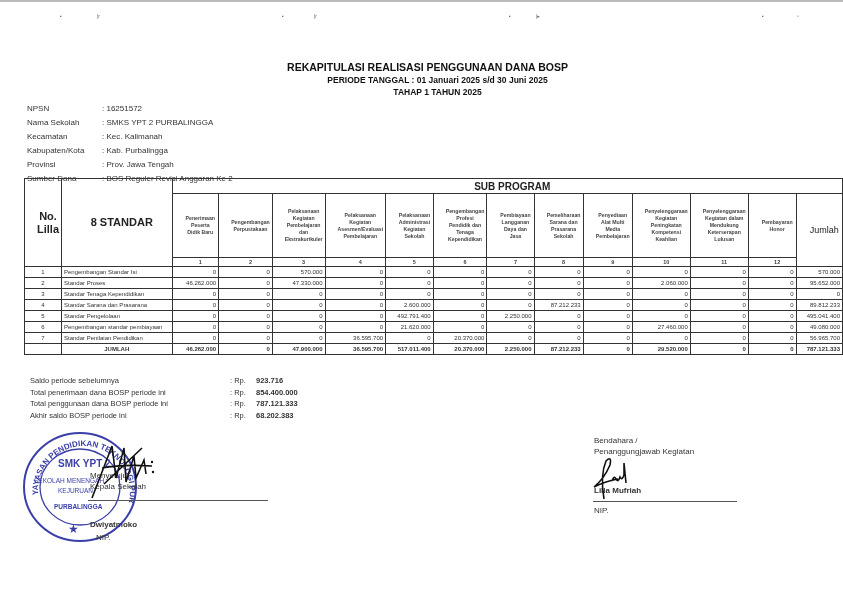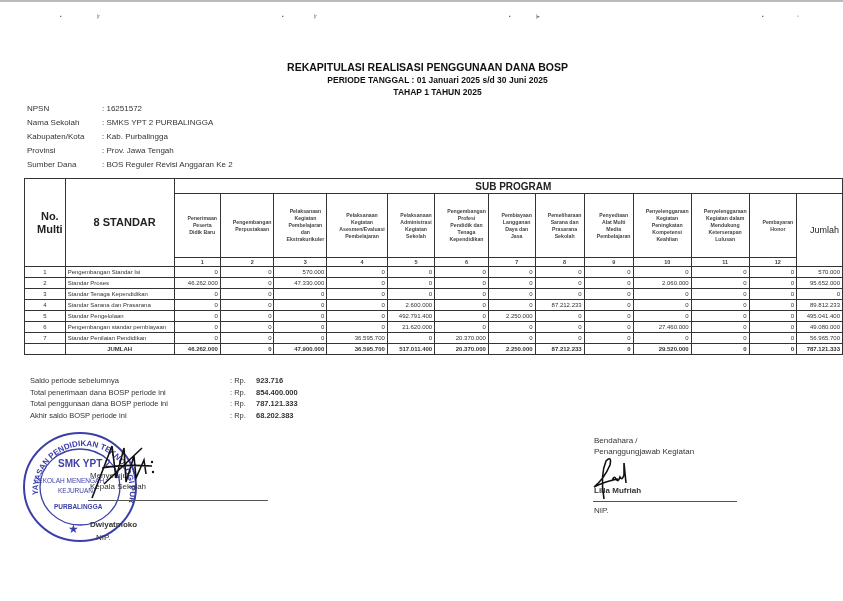--- a/index.html
+++ b/index.html
@@ -56,20 +56,21 @@
 <span class="speck" style="left:762px">▪</span>
 <span class="speck" style="left:797px">▫</span>
 
 <div class="title t1">REKAPITULASI REALISASI PENGGUNAAN DANA BOSP</div>
 <div class="title t2">PERIODE TANGGAL : 01 Januari 2025 s/d 30 Juni 2025</div>
 <div class="title t3">TAHAP 1 TAHUN 2025</div>
 
 <div class="info">
   <div class="row"><span class="lbl">NPSN</span><span>: 16251572</span></div>
   <div class="row"><span class="lbl">Nama Sekolah</span><span>: SMKS YPT 2 PURBALINGGA</span></div>
+  <div class="row"><span class="lbl">Kecamatan</span><span>: Kec. Kalimanah</span></div>
   <div class="row"><span class="lbl">Kabupaten/Kota</span><span>: Kab. Purbalingga</span></div>
   <div class="row"><span class="lbl">Provinsi</span><span>: Prov. Jawa Tengah</span></div>
   <div class="row"><span class="lbl">Sumber Dana</span><span>: BOS Reguler Revisi Anggaran Ke 2</span></div>
 </div>
 
 <table class="main">
   <colgroup>
     <col style="width:21px">
       <col style="width:125px">
     <col style="width:51px">
@@ -81,21 +82,21 @@
       <col style="width:51px">
       <col style="width:50px">
     <col style="width:50px">
       <col style="width:50px">
       <col style="width:51px">
       <col style="width:52px">
     <col style="width:51px">
   </colgroup>
   <thead id="thead">
     <tr>
-      <th rowspan="3" class="big">No. Multi</th>
+      <th rowspan="3" class="big">No. Lilla</th>
       <th rowspan="3" class="big">8 STANDAR</th>
       <th colspan="13" class="sub">SUB PROGRAM</th>
     </tr>
     <tr class="hdr2" id="prog-names">
         <th>Penerimaan Peserta Didik Baru</th>
         <th>Pengembangan Perpustakaan</th>
         <th>Pelaksanaan Kegiatan Pembelajaran dan Ekstrakurikuler</th>
         <th>Pelaksanaan Kegiatan Asesmen/Evaluasi Pembelajaran</th>
         <th>Pelaksanaan Administrasi Kegiatan Sekolah</th>
         <th>Pengembangan Profesi Pendidik dan Tenaga Kependidikan</th>

